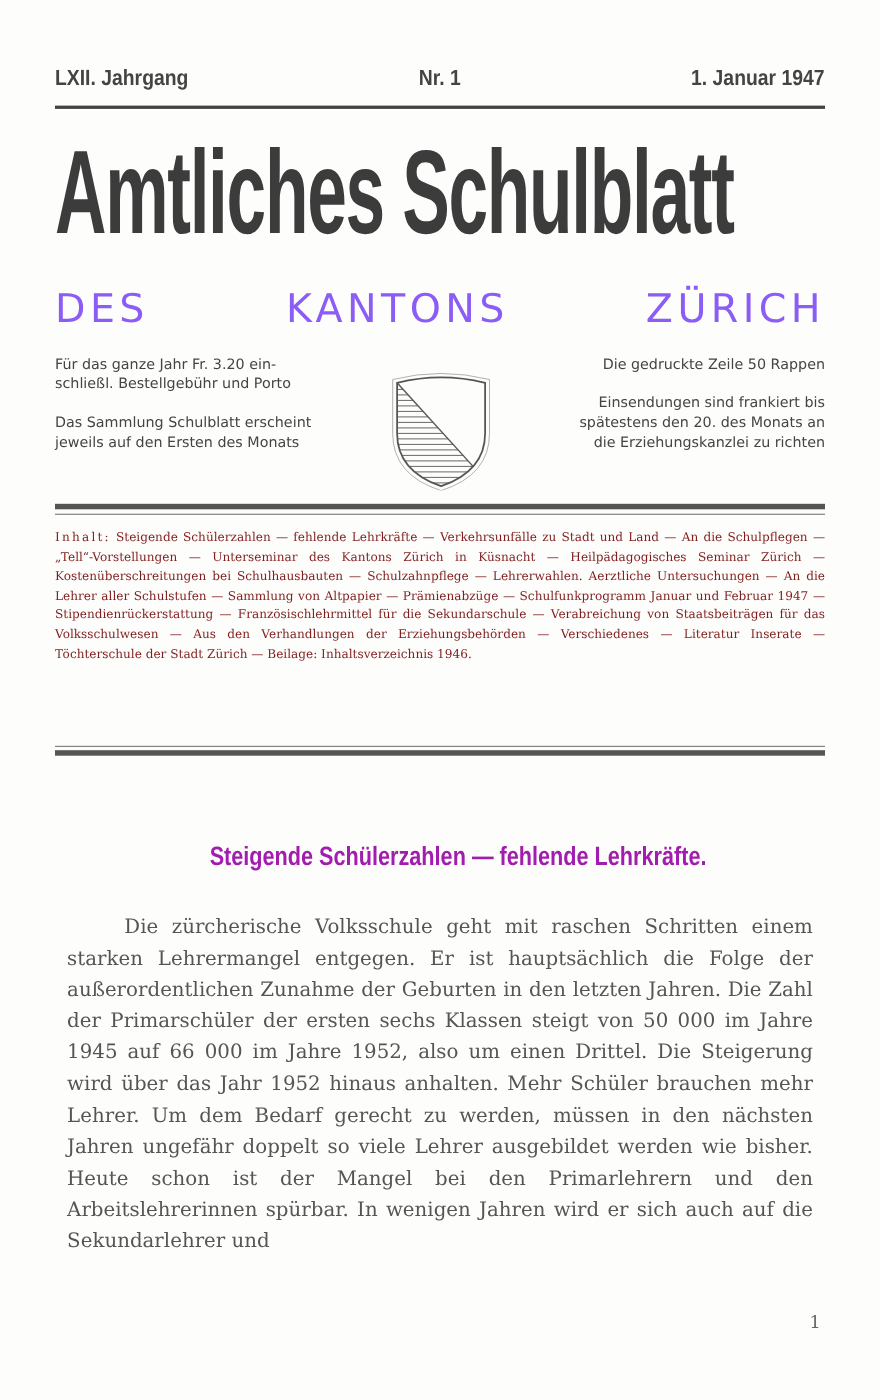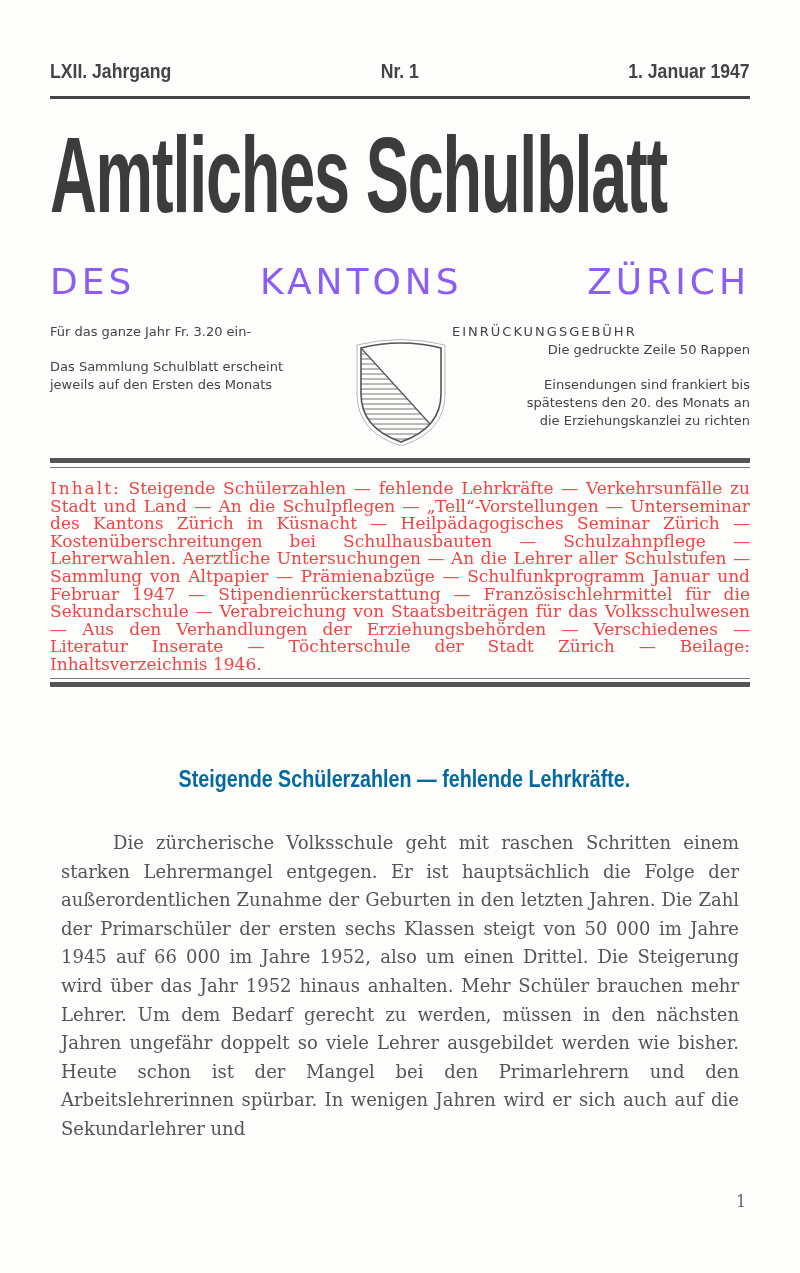--- a/index.html
+++ b/index.html
@@ -39,29 +39,29 @@
   }
   .spaced { letter-spacing: 5px; display: block; white-space: nowrap; }
   .info-left .spaced { text-align: justify; text-align-last: justify; letter-spacing: 3px; }
   .info-right .spaced { text-align: justify; text-align-last: justify; letter-spacing: 2px; }
   .gap { height: 17px; }
   .crest { position: absolute; top: 336px; left: 305px; width: 92px; height: 110px; }
   .rule-mid1 { position: absolute; top: 458px; left: 0; width: 700px; height: 5px; background: #555; }
   .rule-mid2 { position: absolute; top: 467px; left: 0; width: 700px; height: 1px; background: #777; }
   .contents {
     position: absolute; top: 480px; left: 0; width: 700px;
-    font-family: "DejaVu Serif", serif; font-size: 17px; line-height: 17.6px; color: #ef4444;
+    font-family: "DejaVu Serif", serif; font-size: 11px; line-height: 17.6px; color: #7f1d1d;
     text-align: justify; text-align-last: left;
   }
   .contents .label { letter-spacing: 2px; }
   .rule-low1 { position: absolute; top: 678px; left: 0; width: 700px; height: 1px; background: #777; }
   .rule-low2 { position: absolute; top: 682px; left: 0; width: 700px; height: 5px; background: #555; }
   .article-title {
-    position: absolute; top: 765px; left: 4px; width: 700px; text-align: center;
-    font-family: "Liberation Sans", sans-serif; font-weight: bold; font-size: 24px; color: #0369a1;
+    position: absolute; top: 765px; left: 16px; width: 700px; text-align: center;
+    font-family: "Liberation Sans", sans-serif; font-weight: bold; font-size: 24px; color: #a21caf;
   }
   .article-title span { display: inline-block; transform: scaleX(0.82); }
   .article-body {
     position: absolute; top: 818px; left: 0; width: 700px;
     font-family: "DejaVu Serif", serif; font-size: 18px; line-height: 28.6px; color: #555;
     text-align: justify;
   }
   .article-body p { margin: 11px; text-indent: 52px; }
   .page-number {
     position: absolute; top: 1192px; left: 686px; font-family: "DejaVu Serif", serif;
@@ -78,20 +78,21 @@
     <span>Nr. 1</span>
     <span>1. Januar 1947</span>
   </div>
   <div class="rule-top"></div>
 
   <div class="title">Amtliches Schulblatt</div>
   <div class="subtitle">DES KANTONS ZÜRICH</div>
 
   <div class="info-left">
     <div>Für das ganze Jahr Fr. 3.20 ein-</div>
+    <div>schließl. Bestellgebühr und Porto</div>
     <div class="gap"></div>
     <div>Das Sammlung Schulblatt erscheint</div>
     <div>jeweils auf den Ersten des Monats</div>
   </div>
 
   <svg class="crest" viewBox="0 0 92 110">
     <defs>
       <clipPath id="shieldclip">
         <path d="M6 12 Q46 2 86 12 L86 58 Q86 92 46 106 Q6 92 6 58 Z"></path>
       </clipPath>
@@ -119,21 +120,20 @@
           <line x1="0" y1="103" x2="92" y2="103"></line>
       </g>
       <polygon points="6,12 86,12 86,100" fill="#fdfdfb"></polygon>
       <line x1="6" y1="12" x2="86" y2="100" stroke="#555" stroke-width="1.2"></line>
     </g>
     <path d="M6 12 Q46 2 86 12 L86 58 Q86 92 46 106 Q6 92 6 58 Z" fill="none" stroke="#555" stroke-width="1.6"></path>
     <path d="M2 9 Q46 -2 90 9 L90 58 Q90 96 46 110 Q2 96 2 58 Z" fill="none" stroke="#999" stroke-width="0.7"></path>
   </svg>
 
   <div class="info-right">
-    <span class="spaced">EINRÜCKUNGSGEBÜHR</span>
     <div>Die gedruckte Zeile 50 Rappen</div>
     <div class="gap"></div>
     <div>Einsendungen sind frankiert bis</div>
     <div>spätestens den 20. des Monats an</div>
     <div>die Erziehungskanzlei zu richten</div>
   </div>
 
   <div class="rule-mid1"></div>
   <div class="rule-mid2"></div>
 

